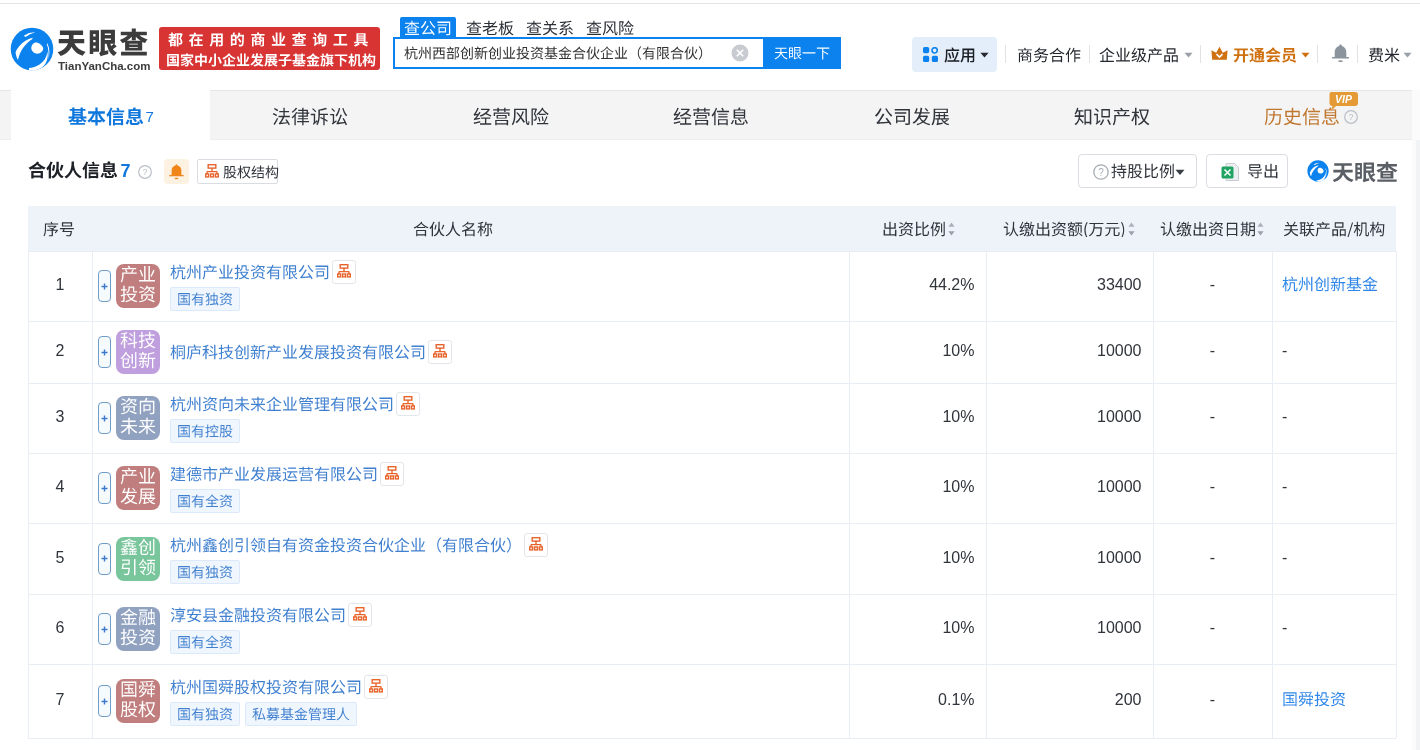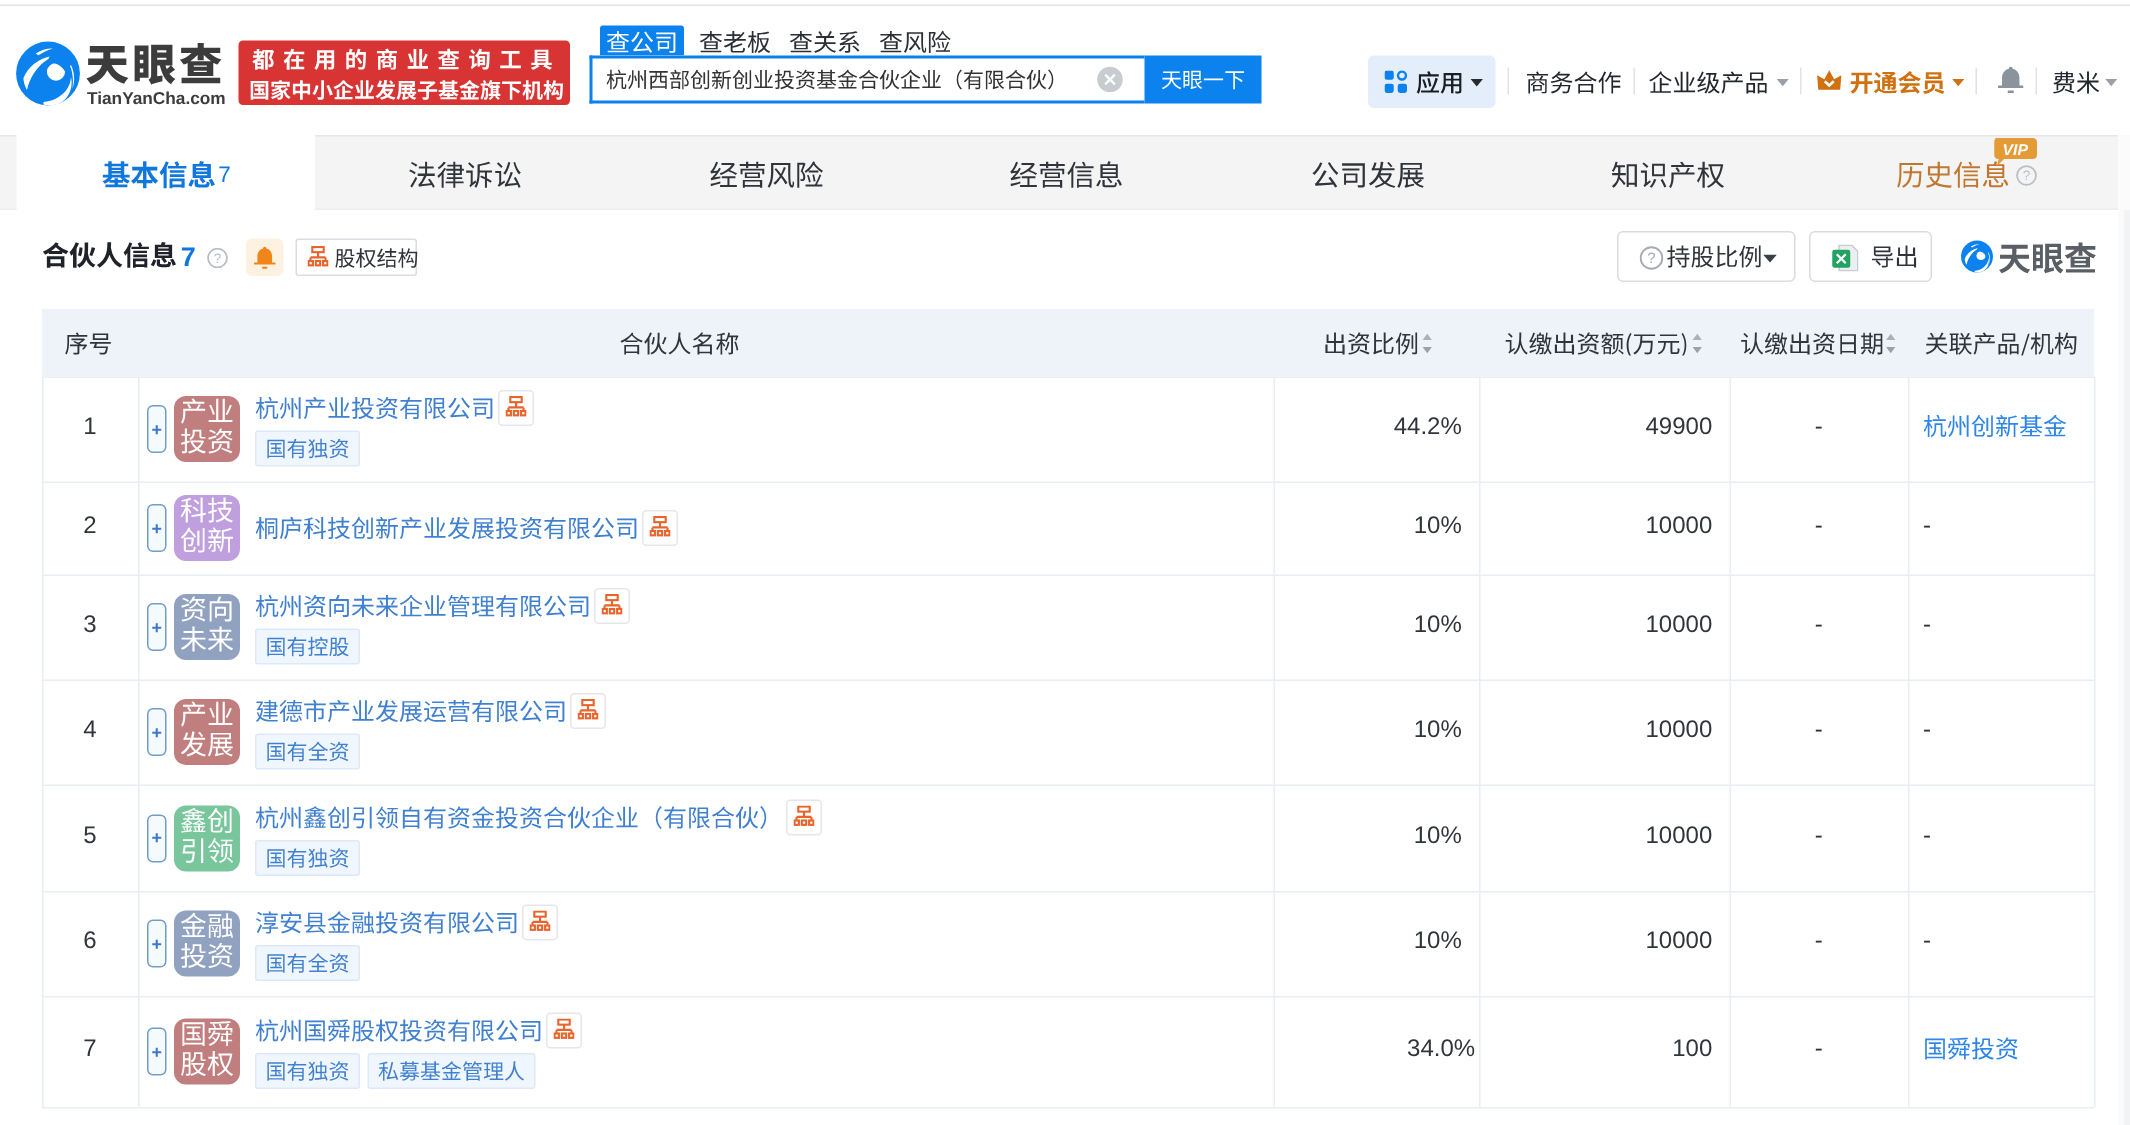--- a/index.html
+++ b/index.html
@@ -330,21 +330,21 @@
 <rect x="10.4" y="10" width="2.9" height="2.9"></rect>
 </g>
     </svg>
     <div class="a" style="left:170px;top:287.0px;width:70.0px;height:24px;background:#f0f6fd;border:1px solid #dbe9fa;border-radius:2px;box-sizing:border-box"></div>
     <div class="a" style="left:177px;top:292.0px">
       <svg class="t" width="56.0" height="14.0" viewBox="0 0 400 100" style="vertical-align:-0.0px">
         <path fill="#4080d0" transform="matrix(1 0 0 -1 0 88)" d="M59 32C63 29 67 24 69 21L74 24C72 27 68 32 64 35ZM23 20L23 13L78 13L78 20L53 20L53 36L73 36L73 43L53 43L53 57L76 57L76 64L24 64L24 57L46 57L46 43L27 43L27 36L46 36L46 20ZM9 80L9 -8L16 -8L16 -3L84 -3L84 -8L91 -8L91 80ZM16 4L16 72L84 72L84 4ZM139 84C138 80 136 75 135 71L106 71L106 64L132 64C125 51 116 39 104 30C105 29 108 26 109 25C115 29 121 34 126 41L126 -8L133 -8L133 12L175 12L175 2C175 0 174 -1 173 -1C171 -1 165 -1 158 0C159 -3 160 -6 160 -8C169 -8 175 -8 178 -7C181 -5 182 -3 182 1L182 52L134 52C136 56 138 60 140 64L194 64L194 71L143 71C144 75 146 78 147 82ZM133 29L175 29L175 18L133 18ZM133 35L133 46L175 46L175 35ZM239 64L239 27L261 27L261 6L234 3L235 -5C248 -4 268 -1 286 1C287 -2 288 -5 289 -8L296 -5C294 2 289 14 284 23L277 21C279 17 281 12 283 8L268 6L268 27L290 27L290 64L268 64L268 84L261 84L261 64ZM246 58L261 58L261 34L246 34ZM268 58L283 58L283 34L268 34ZM230 82C228 78 225 74 222 70C219 74 215 78 211 82L205 78C210 74 214 70 217 65C213 60 208 56 204 53C206 52 208 50 209 48C213 51 217 55 220 58C222 54 223 49 224 44C219 36 211 26 203 21C205 20 207 17 208 16C214 20 220 26 224 33L224 30C224 17 224 5 221 1C220 0 219 0 218 0C216 -1 212 -1 207 0C208 -3 209 -5 209 -8C213 -8 217 -8 221 -7C223 -7 225 -6 226 -4C230 2 232 15 232 30C232 42 231 53 225 64C230 69 233 74 236 79ZM308 75C316 72 325 68 329 64L333 70C329 74 320 78 312 80ZM305 50L307 43C315 45 325 49 335 52L334 58C323 55 312 52 305 50ZM318 37L318 9L326 9L326 30L375 30L375 10L383 10L383 37ZM347 27C344 11 337 2 305 -2C306 -4 308 -6 308 -8C342 -3 351 7 355 27ZM352 8C364 3 381 -3 389 -8L394 -1C385 3 368 9 356 13ZM348 84C346 77 341 68 332 62C334 61 337 59 338 57C342 61 346 65 348 69L360 69C357 58 350 49 333 44C334 43 336 41 337 39C350 43 358 50 363 58C370 49 379 43 390 40C391 42 393 44 395 46C382 48 372 55 366 64C367 65 367 67 368 69L383 69C381 66 380 62 378 60L385 58C387 62 390 68 393 74L387 75L386 75L352 75C353 77 355 80 356 83Z"></path>
       </svg>
     </div>
     <div class="a" style="left:929.14px;top:277.0px;font-family:'Liberation Sans',sans-serif;font-size:16px;color:#30343b;line-height:1">44.2%</div>
-    <div class="a" style="left:1097.02px;top:277.0px;font-family:'Liberation Sans',sans-serif;font-size:16px;color:#30343b;line-height:1">49900</div>
+    <div class="a" style="left:1097.02px;top:277.0px;font-family:'Liberation Sans',sans-serif;font-size:16px;color:#30343b;line-height:1">33400</div>
     <div class="a" style="left:1209.836px;top:277.0px;font-family:'Liberation Sans',sans-serif;font-size:16px;color:#30343b;line-height:1">-</div>
     <div class="a" style="left:1282px;top:276.0px">
       <svg class="t" width="96.0" height="16.0" viewBox="0 0 600 100" style="vertical-align:-0.0px">
         <path fill="#2e86e8" transform="matrix(1 0 0 -1 0 88)" d="M40 66L40 59L95 59L95 66ZM56 83C59 78 62 71 63 67L70 70C69 74 66 80 63 85ZM20 84L20 63L5 63L5 56L19 56C16 43 10 28 3 20C4 18 6 15 7 13C12 19 16 30 20 40L20 -8L27 -8L27 42C30 37 34 30 36 27L40 33C38 36 30 48 27 52L27 56L37 56L37 63L27 63L27 84ZM48 49L48 31C48 20 46 6 32 -3C33 -4 36 -7 36 -9C52 2 55 18 55 31L55 42L74 42L74 5C74 -2 75 -4 76 -5C78 -7 80 -7 82 -7C83 -7 86 -7 87 -7C89 -7 92 -7 93 -6C94 -5 95 -4 96 -1C96 1 97 8 97 13C95 14 92 15 91 16C91 10 91 6 90 4C90 2 90 0 89 0C89 0 88 0 87 0C86 0 85 0 84 0C83 0 83 0 82 0C82 0 81 2 81 5L81 49ZM124 82L124 51C124 33 122 13 106 -2C107 -3 110 -6 111 -8C129 9 131 31 131 51L131 82ZM152 80L152 -1L160 -1L160 80ZM182 83L182 -7L190 -7L190 83ZM112 59C111 51 108 40 103 33L109 30C114 37 117 49 119 58ZM134 55C137 47 140 36 141 30L148 33C147 39 143 50 140 58ZM162 56C166 48 171 37 173 31L179 34C177 41 172 51 168 59ZM284 82L284 2C284 0 283 0 281 -1C279 -1 273 -1 266 0C267 -2 268 -6 269 -8C278 -8 283 -8 287 -6C290 -5 291 -3 291 2L291 82ZM264 72L264 17L272 17L272 72ZM214 47L214 4C214 -4 217 -6 227 -6C229 -6 243 -6 246 -6C254 -6 257 -3 258 11C256 12 253 13 251 14C250 2 250 0 245 0C242 0 230 0 228 0C222 0 222 1 222 4L222 41L243 41C242 29 242 24 240 22C240 21 239 21 237 21C236 21 232 21 229 22C230 20 231 17 231 15C235 15 239 15 241 15C243 16 245 16 246 18C249 20 250 27 251 44C251 45 251 47 251 47ZM231 84C226 71 215 57 203 48C204 47 207 44 208 43C218 50 227 60 233 71C241 63 250 52 254 46L260 51C255 58 245 69 236 77L238 82ZM336 21C339 16 343 10 344 5L350 8C348 12 344 19 341 24ZM314 24C312 17 308 11 304 7C306 6 308 4 309 3C313 8 317 15 320 22ZM355 74L355 40C355 27 354 10 346 -2C348 -3 351 -6 352 -7C361 6 362 26 362 40L362 43L378 43L378 -8L385 -8L385 43L396 43L396 50L362 50L362 69C373 71 384 74 393 77L387 82C379 79 366 76 355 74ZM321 83C323 80 325 76 326 74L306 74L306 67L350 67L350 74L334 74C332 77 330 81 328 84ZM338 67C336 62 334 55 332 51L305 51L305 44L325 44L325 34L305 34L305 27L325 27L325 2C325 1 325 0 324 0C323 0 320 0 316 0C317 -1 318 -4 318 -6C323 -6 327 -6 329 -5C331 -4 332 -2 332 2L332 27L351 27L351 34L332 34L332 44L352 44L352 51L339 51C341 55 343 60 345 65ZM313 65C315 61 316 55 316 51L323 52C322 56 321 62 319 66ZM468 84L468 74L432 74L432 84L424 84L424 74L409 74L409 68L424 68L424 36L405 36L405 30L426 30C421 22 412 16 404 13C405 11 407 9 408 7C418 12 428 20 435 30L466 30C472 21 482 12 492 8C493 10 495 13 497 14C488 17 480 23 474 30L496 30L496 36L476 36L476 68L491 68L491 74L476 74L476 84ZM432 68L468 68L468 61L432 61ZM446 26L446 18L426 18L426 12L446 12L446 1L412 1L412 -5L488 -5L488 1L454 1L454 12L475 12L475 18L454 18L454 26ZM432 56L468 56L468 49L432 49ZM432 43L468 43L468 36L432 36ZM520 22C524 16 528 8 529 3L536 6C534 11 530 19 526 24ZM573 24C571 19 566 11 563 6L568 3C572 8 577 15 580 22ZM550 85C540 70 522 58 503 52C505 50 507 48 508 45C514 47 519 50 524 53L524 47L546 47L546 33L511 33L511 26L546 26L546 2L507 2L507 -5L593 -5L593 2L554 2L554 26L589 26L589 33L554 33L554 47L576 47L576 53C581 50 587 48 592 46C593 48 595 51 597 52C582 57 564 67 554 78L557 82ZM575 54L527 54C535 59 544 66 550 73C557 66 566 59 575 54Z"></path>
       </svg>
     </div>
     <div class="a" style="left:55.552px;top:343.0px;font-family:'Liberation Sans',sans-serif;font-size:16px;color:#30343b;line-height:1">2</div>
     <div class="a" style="left:98px;top:336.0px;width:13px;height:32px;background:#f5fafd;border:1px solid #6f9cc8;border-radius:4px;box-sizing:border-box"></div>
     <svg class="a" style="left:101px;top:348.5px" width="7" height="7" viewBox="0 0 7 7">
 <path d="M3.5 0.5 V6.5 M0.5 3.5 H6.5" stroke="#3c79cc" stroke-width="1.4"></path>
@@ -579,22 +579,22 @@
       <svg class="t" width="56.0" height="14.0" viewBox="0 0 400 100" style="vertical-align:-0.0px">
         <path fill="#4080d0" transform="matrix(1 0 0 -1 0 88)" d="M59 32C63 29 67 24 69 21L74 24C72 27 68 32 64 35ZM23 20L23 13L78 13L78 20L53 20L53 36L73 36L73 43L53 43L53 57L76 57L76 64L24 64L24 57L46 57L46 43L27 43L27 36L46 36L46 20ZM9 80L9 -8L16 -8L16 -3L84 -3L84 -8L91 -8L91 80ZM16 4L16 72L84 72L84 4ZM139 84C138 80 136 75 135 71L106 71L106 64L132 64C125 51 116 39 104 30C105 29 108 26 109 25C115 29 121 34 126 41L126 -8L133 -8L133 12L175 12L175 2C175 0 174 -1 173 -1C171 -1 165 -1 158 0C159 -3 160 -6 160 -8C169 -8 175 -8 178 -7C181 -5 182 -3 182 1L182 52L134 52C136 56 138 60 140 64L194 64L194 71L143 71C144 75 146 78 147 82ZM133 29L175 29L175 18L133 18ZM133 35L133 46L175 46L175 35ZM239 64L239 27L261 27L261 6L234 3L235 -5C248 -4 268 -1 286 1C287 -2 288 -5 289 -8L296 -5C294 2 289 14 284 23L277 21C279 17 281 12 283 8L268 6L268 27L290 27L290 64L268 64L268 84L261 84L261 64ZM246 58L261 58L261 34L246 34ZM268 58L283 58L283 34L268 34ZM230 82C228 78 225 74 222 70C219 74 215 78 211 82L205 78C210 74 214 70 217 65C213 60 208 56 204 53C206 52 208 50 209 48C213 51 217 55 220 58C222 54 223 49 224 44C219 36 211 26 203 21C205 20 207 17 208 16C214 20 220 26 224 33L224 30C224 17 224 5 221 1C220 0 219 0 218 0C216 -1 212 -1 207 0C208 -3 209 -5 209 -8C213 -8 217 -8 221 -7C223 -7 225 -6 226 -4C230 2 232 15 232 30C232 42 231 53 225 64C230 69 233 74 236 79ZM308 75C316 72 325 68 329 64L333 70C329 74 320 78 312 80ZM305 50L307 43C315 45 325 49 335 52L334 58C323 55 312 52 305 50ZM318 37L318 9L326 9L326 30L375 30L375 10L383 10L383 37ZM347 27C344 11 337 2 305 -2C306 -4 308 -6 308 -8C342 -3 351 7 355 27ZM352 8C364 3 381 -3 389 -8L394 -1C385 3 368 9 356 13ZM348 84C346 77 341 68 332 62C334 61 337 59 338 57C342 61 346 65 348 69L360 69C357 58 350 49 333 44C334 43 336 41 337 39C350 43 358 50 363 58C370 49 379 43 390 40C391 42 393 44 395 46C382 48 372 55 366 64C367 65 367 67 368 69L383 69C381 66 380 62 378 60L385 58C387 62 390 68 393 74L387 75L386 75L352 75C353 77 355 80 356 83Z"></path>
       </svg>
     </div>
     <div class="a" style="left:245.0px;top:702.0px;width:112.0px;height:24px;background:#f0f6fd;border:1px solid #dbe9fa;border-radius:2px;box-sizing:border-box"></div>
     <div class="a" style="left:252.0px;top:707.0px">
       <svg class="t" width="98.0" height="14.0" viewBox="0 0 700 100" style="vertical-align:-0.0px">
         <path fill="#4080d0" transform="matrix(1 0 0 -1 0 88)" d="M44 -2C46 0 51 0 85 6C86 2 88 -2 88 -5L96 -2C93 10 85 28 79 43L72 40C76 32 80 22 83 12L53 8C60 28 67 55 72 80L64 81C60 56 51 27 48 20C46 12 43 6 41 6C42 3 43 0 44 -2ZM42 83C33 79 18 76 6 74C6 72 8 70 8 68C13 69 18 70 24 71L24 56L6 56L6 49L22 49C18 37 10 24 3 17C4 15 6 12 6 10C12 17 19 27 24 38L24 -8L31 -8L31 40C35 35 40 28 42 24L47 30C44 33 34 45 31 48L31 49L47 49L47 56L31 56L31 72C36 73 42 75 46 76ZM125 48L176 48L176 42L125 42ZM125 60L176 60L176 53L125 53ZM117 65L117 37L136 37C135 35 134 33 132 31L106 31L106 25L126 25C120 21 113 17 103 14C105 13 107 10 108 9C112 10 116 12 120 14L120 10L140 10C136 4 128 0 114 -3C115 -4 117 -7 118 -8C135 -5 144 1 148 10L170 10C170 3 169 0 168 -1C167 -2 166 -2 164 -2C162 -2 158 -2 153 -1C154 -3 155 -5 155 -7C160 -8 165 -8 167 -7C170 -7 172 -7 173 -5C176 -3 177 2 178 13L178 14C182 11 187 9 192 8C193 9 196 12 197 14C188 16 179 20 173 25L194 25L194 31L141 31C142 33 143 35 144 37L183 37L183 65ZM144 23C144 21 143 18 142 16L124 16C128 19 132 22 136 25L164 25C167 22 171 19 175 16L150 16C150 18 151 21 151 23ZM163 84L163 77L137 77L137 84L129 84L129 77L107 77L107 71L129 71L129 66L137 66L137 71L163 71L163 66L170 66L170 71L193 71L193 77L170 77L170 84ZM268 84L268 74L232 74L232 84L224 84L224 74L209 74L209 68L224 68L224 36L205 36L205 30L226 30C221 22 212 16 204 13C205 11 207 9 208 7C218 12 228 20 235 30L266 30C272 21 282 12 292 8C293 10 295 13 297 14C288 17 280 23 274 30L296 30L296 36L276 36L276 68L291 68L291 74L276 74L276 84ZM232 68L268 68L268 61L232 61ZM246 26L246 18L226 18L226 12L246 12L246 1L212 1L212 -5L288 -5L288 1L254 1L254 12L275 12L275 18L254 18L254 26ZM232 56L268 56L268 49L232 49ZM232 43L268 43L268 36L232 36ZM320 22C324 16 328 8 329 3L336 6C334 11 330 19 326 24ZM373 24C371 19 366 11 363 6L368 3C372 8 377 15 380 22ZM350 85C340 70 322 58 303 52C305 50 307 48 308 45C314 47 319 50 324 53L324 47L346 47L346 33L311 33L311 26L346 26L346 2L307 2L307 -5L393 -5L393 2L354 2L354 26L389 26L389 33L354 33L354 47L376 47L376 53C381 50 387 48 392 46C393 48 395 51 397 52C382 57 364 67 354 78L357 82ZM375 54L327 54C335 59 344 66 350 73C357 66 366 59 375 54ZM421 44L421 -8L429 -8L429 -5L477 -5L477 -8L484 -8L484 17L429 17L429 24L479 24L479 44ZM477 1L429 1L429 11L477 11ZM444 62C445 60 446 58 447 56L410 56L410 39L417 39L417 50L484 50L484 39L492 39L492 56L455 56C454 58 452 61 451 64ZM429 38L472 38L472 29L429 29ZM417 84C414 76 410 67 404 62C406 61 409 59 411 58C414 61 416 66 419 70L426 70C428 67 430 62 431 59L438 61C437 64 435 67 433 70L448 70L448 76L421 76C422 78 423 81 424 83ZM459 84C457 77 454 70 449 65C451 64 454 63 455 62C458 64 460 67 461 70L468 70C471 66 474 62 476 59L482 62C480 64 478 67 476 70L494 70L494 76L464 76C465 78 466 80 466 83ZM548 54L563 54L563 41L548 41ZM569 54L585 54L585 41L569 41ZM548 73L563 73L563 60L548 60ZM569 73L585 73L585 60L569 60ZM532 2L532 -5L597 -5L597 2L570 2L570 16L593 16L593 23L570 23L570 35L592 35L592 79L541 79L541 35L562 35L562 23L540 23L540 16L562 16L562 2ZM504 10L505 2C514 5 526 9 536 13L535 20L524 16L524 41L534 41L534 48L524 48L524 70L536 70L536 77L505 77L505 70L517 70L517 48L506 48L506 41L517 41L517 14C512 12 507 11 504 10ZM646 84C645 68 646 19 604 -2C607 -3 609 -6 610 -8C635 6 646 28 650 48C655 29 666 5 691 -7C692 -5 694 -2 696 -1C661 15 655 57 653 69C654 75 654 80 654 84Z"></path>
       </svg>
     </div>
-    <div class="a" style="left:938.0360000000001px;top:692.0px;font-family:'Liberation Sans',sans-serif;font-size:16px;color:#30343b;line-height:1">34.0%</div>
-    <div class="a" style="left:1114.812px;top:692.0px;font-family:'Liberation Sans',sans-serif;font-size:16px;color:#30343b;line-height:1">100</div>
+    <div class="a" style="left:938.0360000000001px;top:692.0px;font-family:'Liberation Sans',sans-serif;font-size:16px;color:#30343b;line-height:1">0.1%</div>
+    <div class="a" style="left:1114.812px;top:692.0px;font-family:'Liberation Sans',sans-serif;font-size:16px;color:#30343b;line-height:1">200</div>
     <div class="a" style="left:1209.836px;top:692.0px;font-family:'Liberation Sans',sans-serif;font-size:16px;color:#30343b;line-height:1">-</div>
     <div class="a" style="left:1282px;top:691.0px">
       <svg class="t" width="64.0" height="16.0" viewBox="0 0 400 100" style="vertical-align:-0.0px">
         <path fill="#2e86e8" transform="matrix(1 0 0 -1 0 88)" d="M59 32C63 29 67 24 69 21L74 24C72 27 68 32 64 35ZM23 20L23 13L78 13L78 20L53 20L53 36L73 36L73 43L53 43L53 57L76 57L76 64L24 64L24 57L46 57L46 43L27 43L27 36L46 36L46 20ZM9 80L9 -8L16 -8L16 -3L84 -3L84 -8L91 -8L91 80ZM16 4L16 72L84 72L84 4ZM184 84C167 82 136 80 111 80C112 78 112 76 112 74C138 74 169 75 189 78ZM120 72C123 67 126 62 127 58L134 60C132 64 129 70 126 74ZM143 72C146 68 148 62 149 58L156 60C155 64 152 70 150 74ZM176 75C174 70 169 63 166 58L106 58L106 40L113 40L113 52L187 52L187 42L194 42L194 58L173 58C177 62 180 68 183 72ZM125 50C121 38 113 28 104 21C106 20 108 18 110 16C116 21 121 28 125 35L141 35C140 28 137 22 133 17C130 20 127 23 123 25L118 22C122 19 126 15 129 12C123 5 115 1 106 -2C108 -3 110 -6 110 -8C130 -1 144 13 150 40L145 41L144 41L128 41C130 43 131 46 132 48ZM153 29C152 23 151 14 150 9L171 9L171 -8L178 -8L178 9L193 9L193 15L178 15L178 32L191 32L191 38L178 38L178 48L171 48L171 38L153 38L153 32L171 32L171 15L158 15C159 20 160 24 160 29ZM218 84L218 64L205 64L205 57L218 57L218 35C213 34 208 32 203 31L206 24L218 28L218 2C218 0 218 0 216 0C215 0 211 0 206 0C207 -2 208 -5 208 -7C215 -7 219 -7 222 -6C225 -5 226 -3 226 2L226 30L236 33L235 40L226 37L226 57L238 57L238 64L226 64L226 84ZM247 80L247 69C247 62 246 54 234 48C236 47 238 44 239 42C252 49 254 60 254 69L254 73L272 73L272 57C272 50 273 47 280 47C282 47 287 47 289 47C291 47 293 47 294 47C294 49 294 52 294 54C292 54 290 53 289 53C287 53 282 53 281 53C279 53 279 54 279 57L279 80ZM279 33C275 25 270 19 263 14C257 19 251 25 248 33ZM238 40L238 33L242 33L240 32C244 23 250 16 257 9C249 4 239 1 230 -1C231 -3 233 -6 233 -8C244 -6 254 -2 263 4C271 -1 280 -6 291 -8C292 -6 294 -3 296 -1C286 1 277 4 269 9C278 16 285 26 289 38L284 40L283 40ZM308 75C316 72 325 68 329 64L333 70C329 74 320 78 312 80ZM305 50L307 43C315 45 325 49 335 52L334 58C323 55 312 52 305 50ZM318 37L318 9L326 9L326 30L375 30L375 10L383 10L383 37ZM347 27C344 11 337 2 305 -2C306 -4 308 -6 308 -8C342 -3 351 7 355 27ZM352 8C364 3 381 -3 389 -8L394 -1C385 3 368 9 356 13ZM348 84C346 77 341 68 332 62C334 61 337 59 338 57C342 61 346 65 348 69L360 69C357 58 350 49 333 44C334 43 336 41 337 39C350 43 358 50 363 58C370 49 379 43 390 40C391 42 393 44 395 46C382 48 372 55 366 64C367 65 367 67 368 69L383 69C381 66 380 62 378 60L385 58C387 62 390 68 393 74L387 75L386 75L352 75C353 77 355 80 356 83Z"></path>
       </svg>
     </div>
     <div class="a" style="left:1412px;top:90px;width:8px;height:660px;background:#fbfbfb"></div>
     <div class="a" style="left:1416px;top:140px;width:4px;height:610px;background:#f1f3f4"></div>
   </div>
 </body></html>

